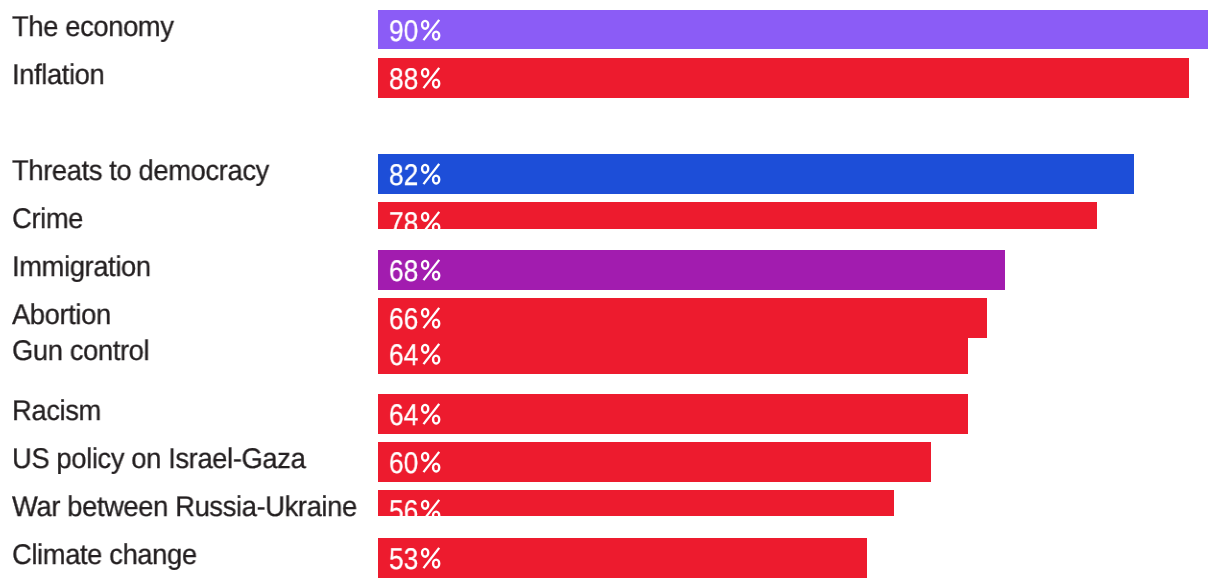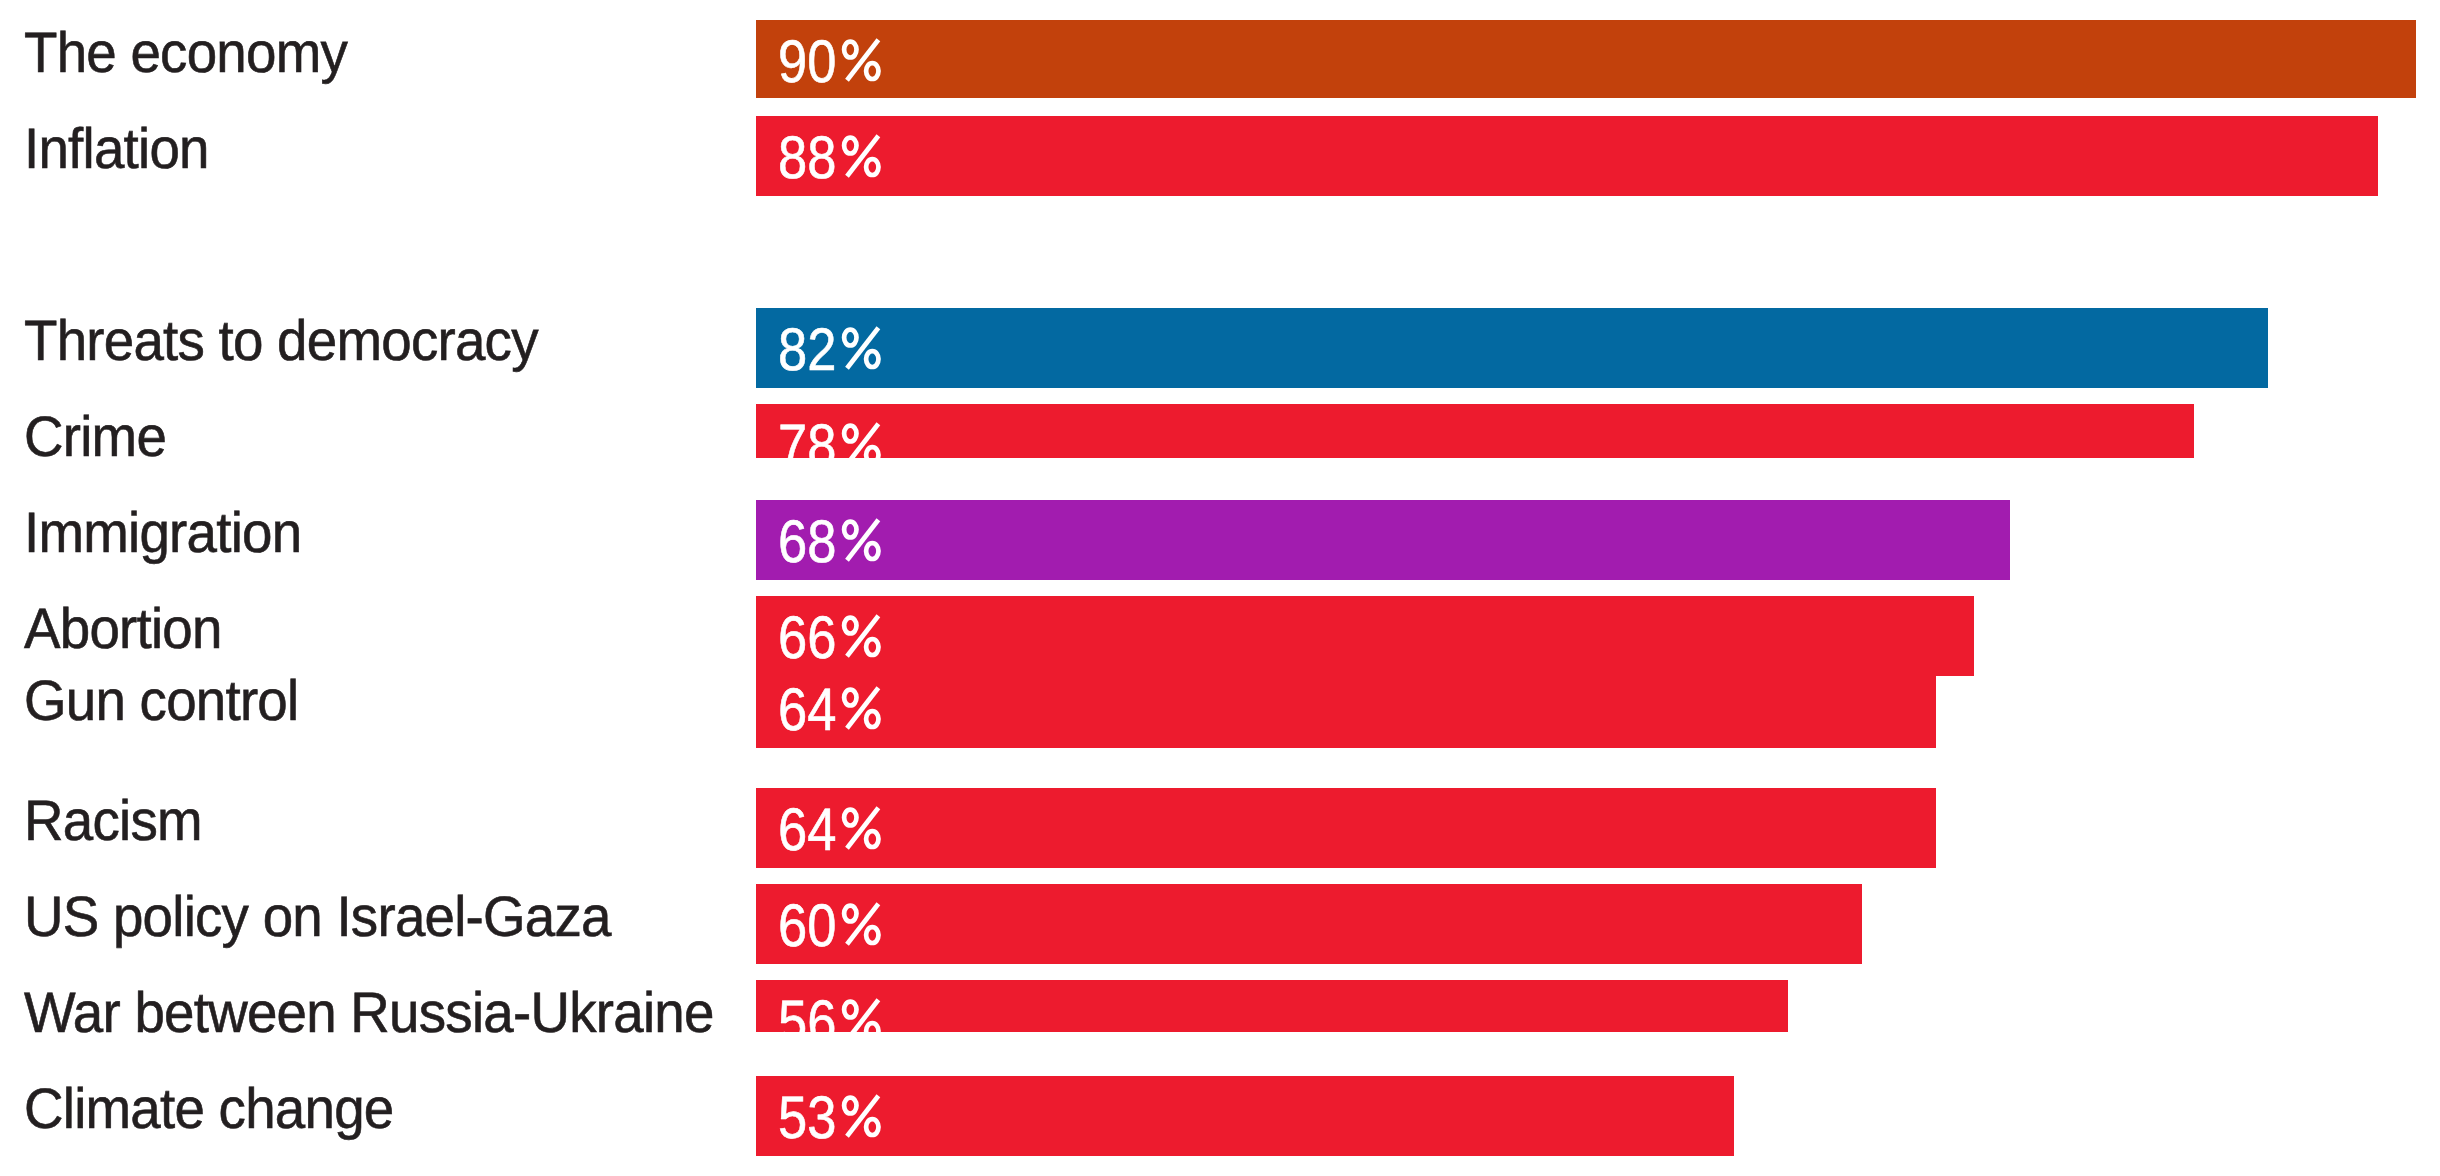--- a/index.html
+++ b/index.html
@@ -75,21 +75,21 @@
     transform-origin: 0 50%;
   }
 </style>
 </head>
 <body>
 
 <div id="chart" style="background: rgb(255, 255, 255);">
 
   <div class="row" style="top: 9.9px; height: 39.6px;">
     <div class="cat-label" style="color: rgb(35, 31, 32); -webkit-text-stroke-color: rgb(35, 31, 32);">The economy</div>
-    <div class="bar" style="left: 378.1px; width: 829.827px; height: 39.6px; background: #c2410c;">
+    <div class="bar" style="left: 378.1px; width: 829.827px; height: 39.6px; background: #8b5cf6;">
       <div class="bar-value" style="color: rgb(255, 255, 255); -webkit-text-stroke-color: rgb(255, 255, 255);">90</div>
       <svg class="pct-icon" width="26" height="26" viewBox="0 0 26 26" aria-hidden="true">
           <g fill="none" stroke="#ffffff" stroke-width="2.35">
             <ellipse cx="7.15" cy="6.8" rx="3.1" ry="3.95"></ellipse>
             <ellipse cx="18.15" cy="17.55" rx="3.1" ry="3.95"></ellipse>
             <path d="M21.2 1.9 L5.5 22.1"></path>
           </g>
         </svg>
     </div>
   </div>
@@ -104,21 +104,21 @@
             <ellipse cx="18.15" cy="17.55" rx="3.1" ry="3.95"></ellipse>
             <path d="M21.2 1.9 L5.5 22.1"></path>
           </g>
         </svg>
     </div>
   </div>
 
 
   <div class="row" style="top: 153.96px; height: 39.6px;">
     <div class="cat-label" style="color: rgb(35, 31, 32); -webkit-text-stroke-color: rgb(35, 31, 32);">Threats to democracy</div>
-    <div class="bar" style="left: 378.1px; width: 756.065px; height: 39.6px; background: #0369a1;">
+    <div class="bar" style="left: 378.1px; width: 756.065px; height: 39.6px; background: #1d4ed8;">
       <div class="bar-value" style="color: rgb(255, 255, 255); -webkit-text-stroke-color: rgb(255, 255, 255);">82</div>
       <svg class="pct-icon" width="26" height="26" viewBox="0 0 26 26" aria-hidden="true">
           <g fill="none" stroke="#ffffff" stroke-width="2.35">
             <ellipse cx="7.15" cy="6.8" rx="3.1" ry="3.95"></ellipse>
             <ellipse cx="18.15" cy="17.55" rx="3.1" ry="3.95"></ellipse>
             <path d="M21.2 1.9 L5.5 22.1"></path>
           </g>
         </svg>
     </div>
   </div>

